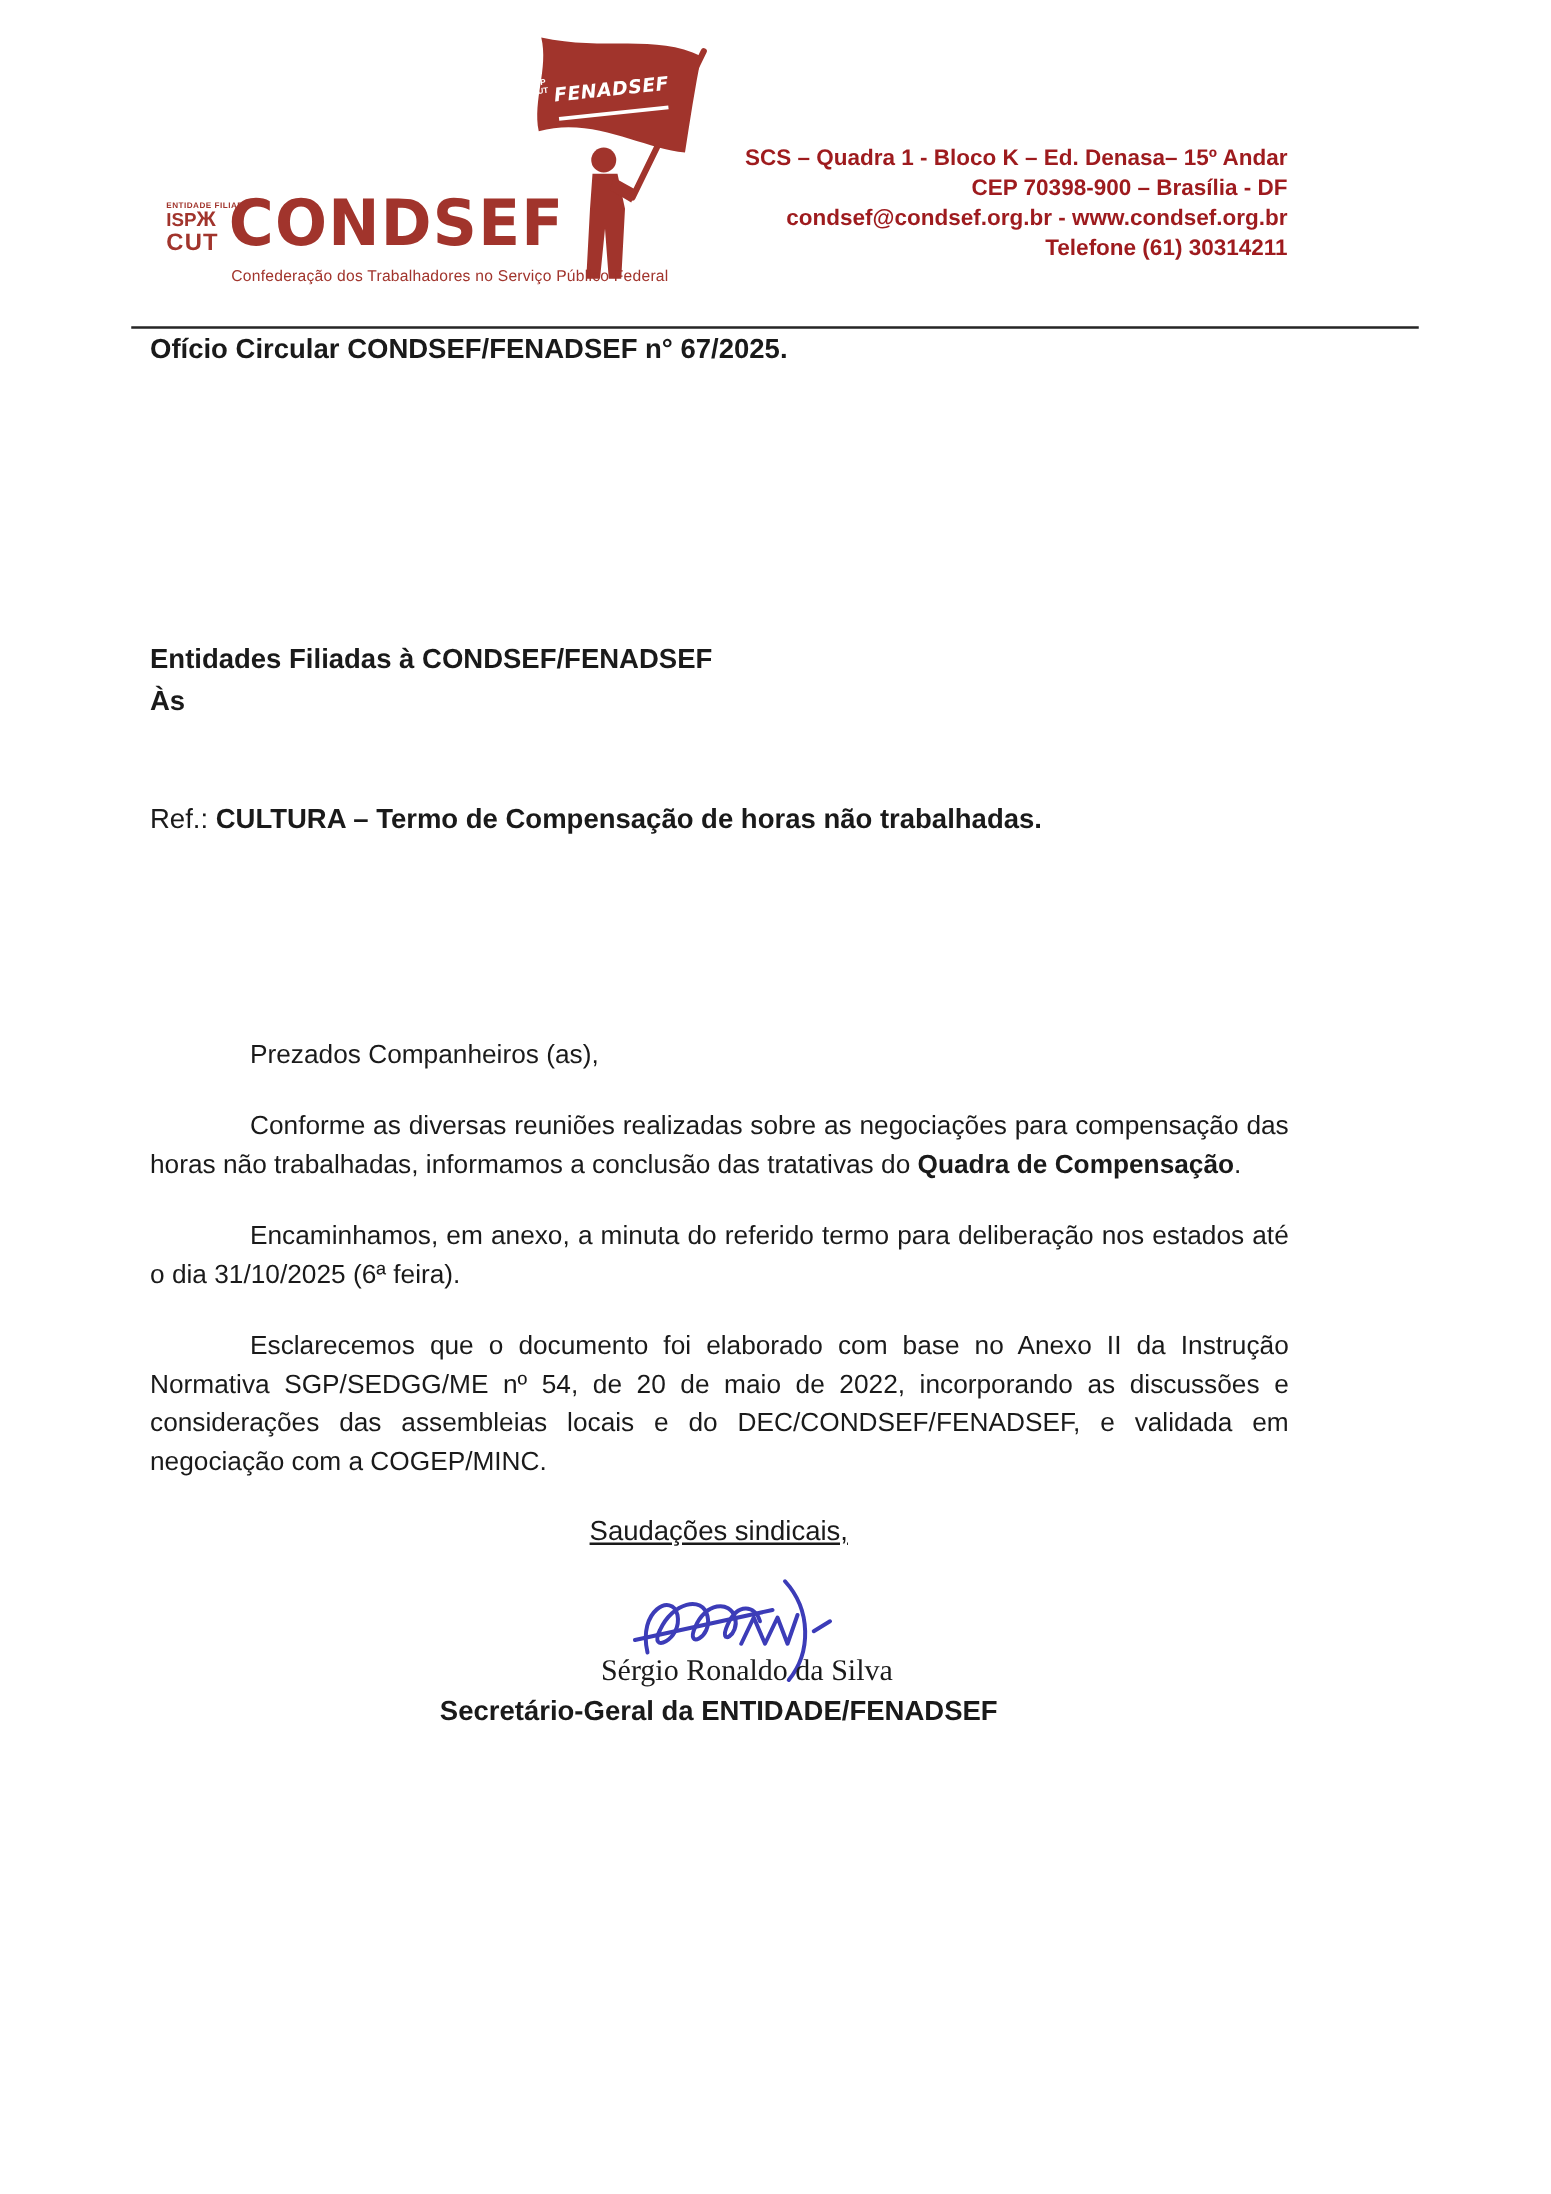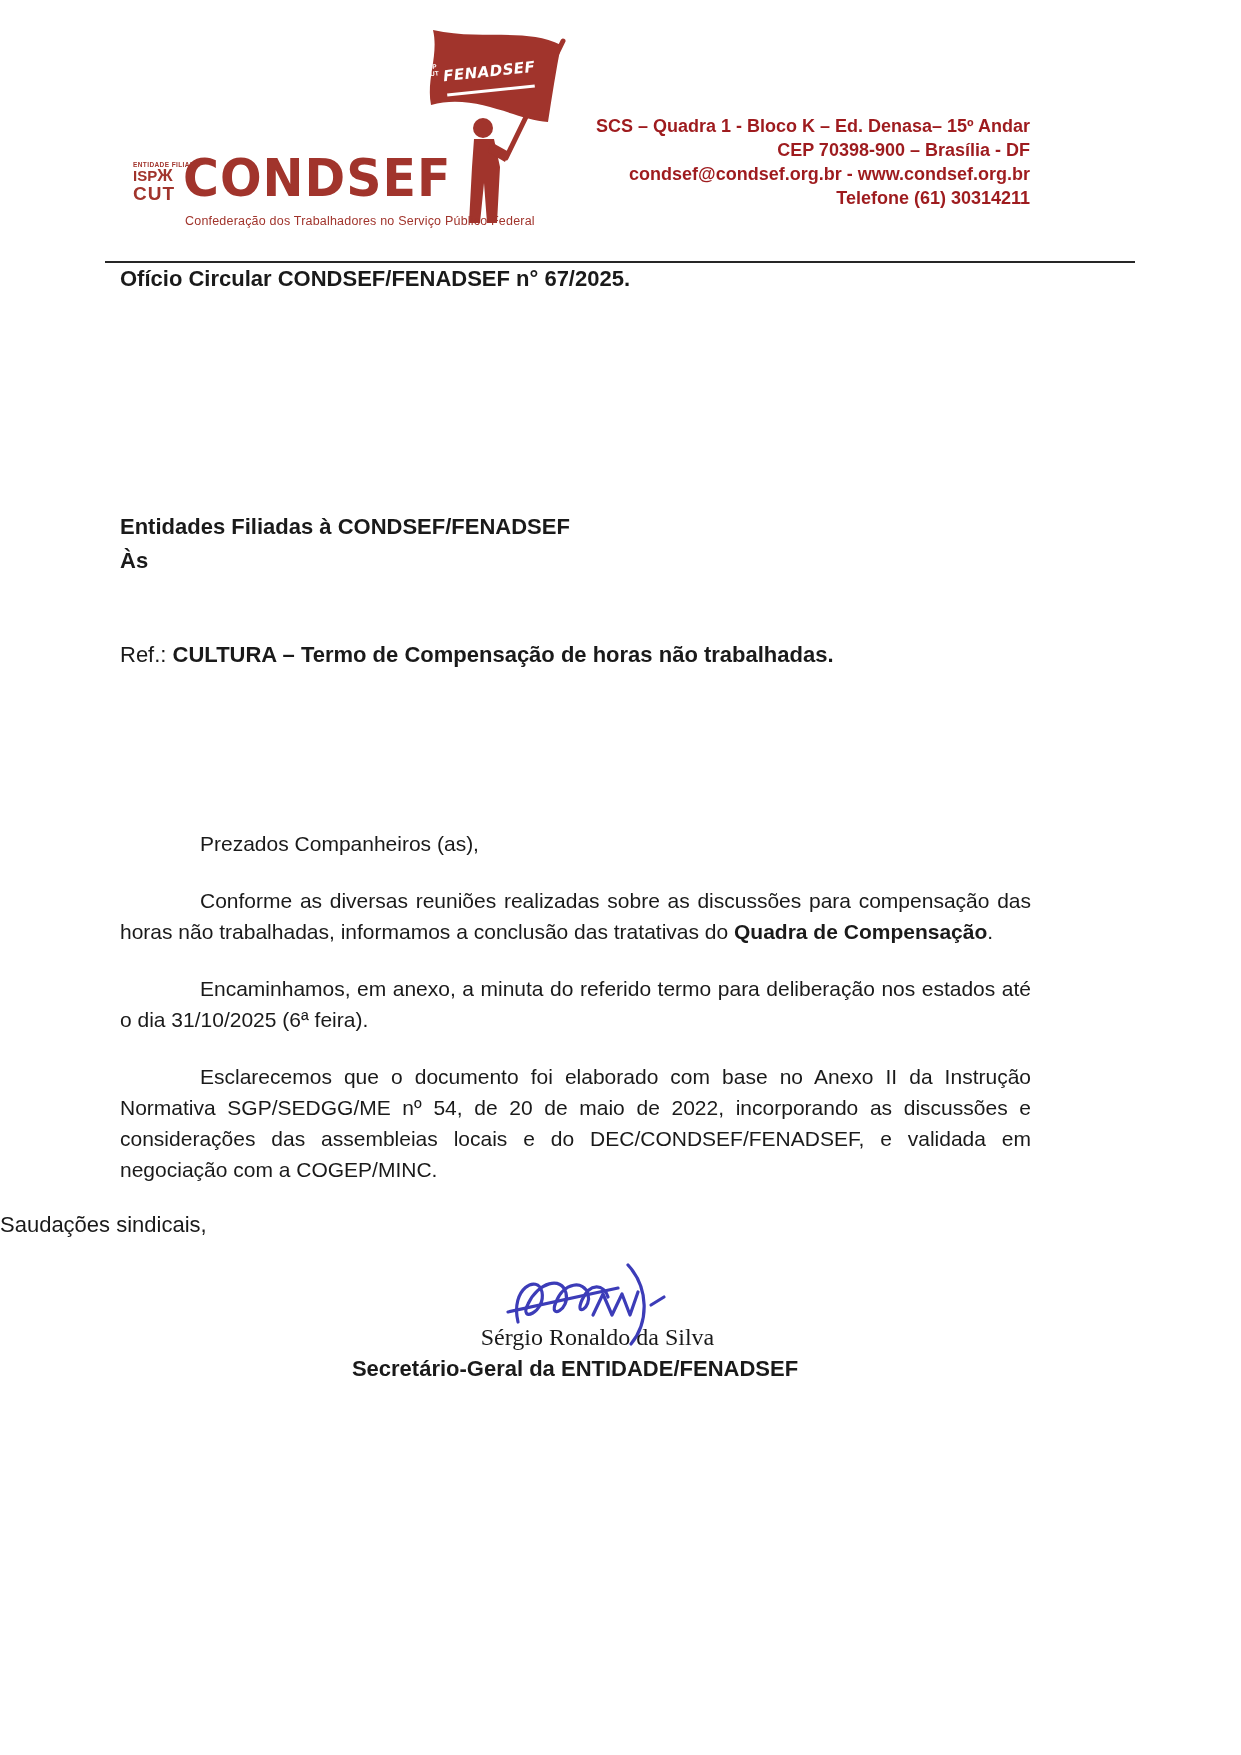--- a/index.html
+++ b/index.html
@@ -47,21 +47,21 @@
   .recipient{position:absolute;left:120px;top:510px;font-size:22px;font-weight:700;line-height:34px;}
   .ref-line{position:absolute;left:120px;top:642px;font-size:22px;}
   .ref-line b{font-weight:700;text-align:right;}
 
   .body-text{position:absolute;left:120px;top:828px;width:911px;font-size:21px;
     line-height:31px;text-align:justify;}
   .body-text p{text-indent:80px;margin:0 0 26px 0;}
   .body-text .greeting{text-align:left;}
   .body-text b{font-weight:700;}
 
-  .closing{position:absolute;left:0;top:1212px;width:1150px;text-align:left;font-size:22px;}
+  .closing{position:absolute;left:0;top:1212px;width:1150px;text-align:center;font-size:22px;text-decoration:underline;}
 
   .sig-scribble{position:absolute;left:500px;top:1260px;pointer-events:none;}
   .sig-name{position:absolute;left:0;top:1324px;width:1160px;text-align:center;
     font-family:"Liberation Serif",serif;font-size:24px;padding-left:35px;}
   .sig-title{position:absolute;left:0;top:1356px;width:1150px;text-align:center;
     font-size:22px;font-weight:700;}
 </style>
 </head>
 <body>
 
@@ -108,21 +108,21 @@
 
   <div class="recipient">
     <div>Entidades Filiadas à CONDSEF/FENADSEF</div>
     <div>Às</div>
   </div>
 
   <div class="ref-line"><span>Ref.: </span><b>CULTURA – Termo de Compensação de horas não trabalhadas.</b></div>
 
   <div class="body-text">
     <p class="greeting">Prezados Companheiros (as),</p>
-    <p><span>Conforme as diversas reuniões realizadas sobre as discussões para compensação das horas não trabalhadas, informamos a conclusão das tratativas do </span><b>Quadra de Compensação</b><span>.</span></p>
+    <p><span>Conforme as diversas reuniões realizadas sobre as negociações para compensação das horas não trabalhadas, informamos a conclusão das tratativas do </span><b>Quadra de Compensação</b><span>.</span></p>
     <p>Encaminhamos, em anexo, a minuta do referido termo para deliberação nos estados até o dia 31/10/2025 (6ª feira).</p>
     <p>Esclarecemos que o documento foi elaborado com base no Anexo II da Instrução Normativa SGP/SEDGG/ME nº 54, de 20 de maio de 2022, incorporando as discussões e considerações das assembleias locais e do DEC/CONDSEF/FENADSEF, e validada em negociação com a COGEP/MINC.</p>
   </div>
 
   <div class="closing">Saudações sindicais,</div>
 
   <svg class="sig-scribble" width="170" height="90" viewBox="0 0 170 90" aria-hidden="true">
     <g fill="none" stroke="#3C3CB8" stroke-width="3.2" stroke-linecap="round" stroke-linejoin="round">
       <path d="M18,62 C10,28 38,14 42,32 C46,52 18,64 28,44 C38,22 62,16 66,33 C70,50 48,60 56,42 C64,22 84,20 88,34 C92,48 74,58 82,40 C90,22 104,24 108,37"></path>
       <path d="M8,52 L118,28"></path>

